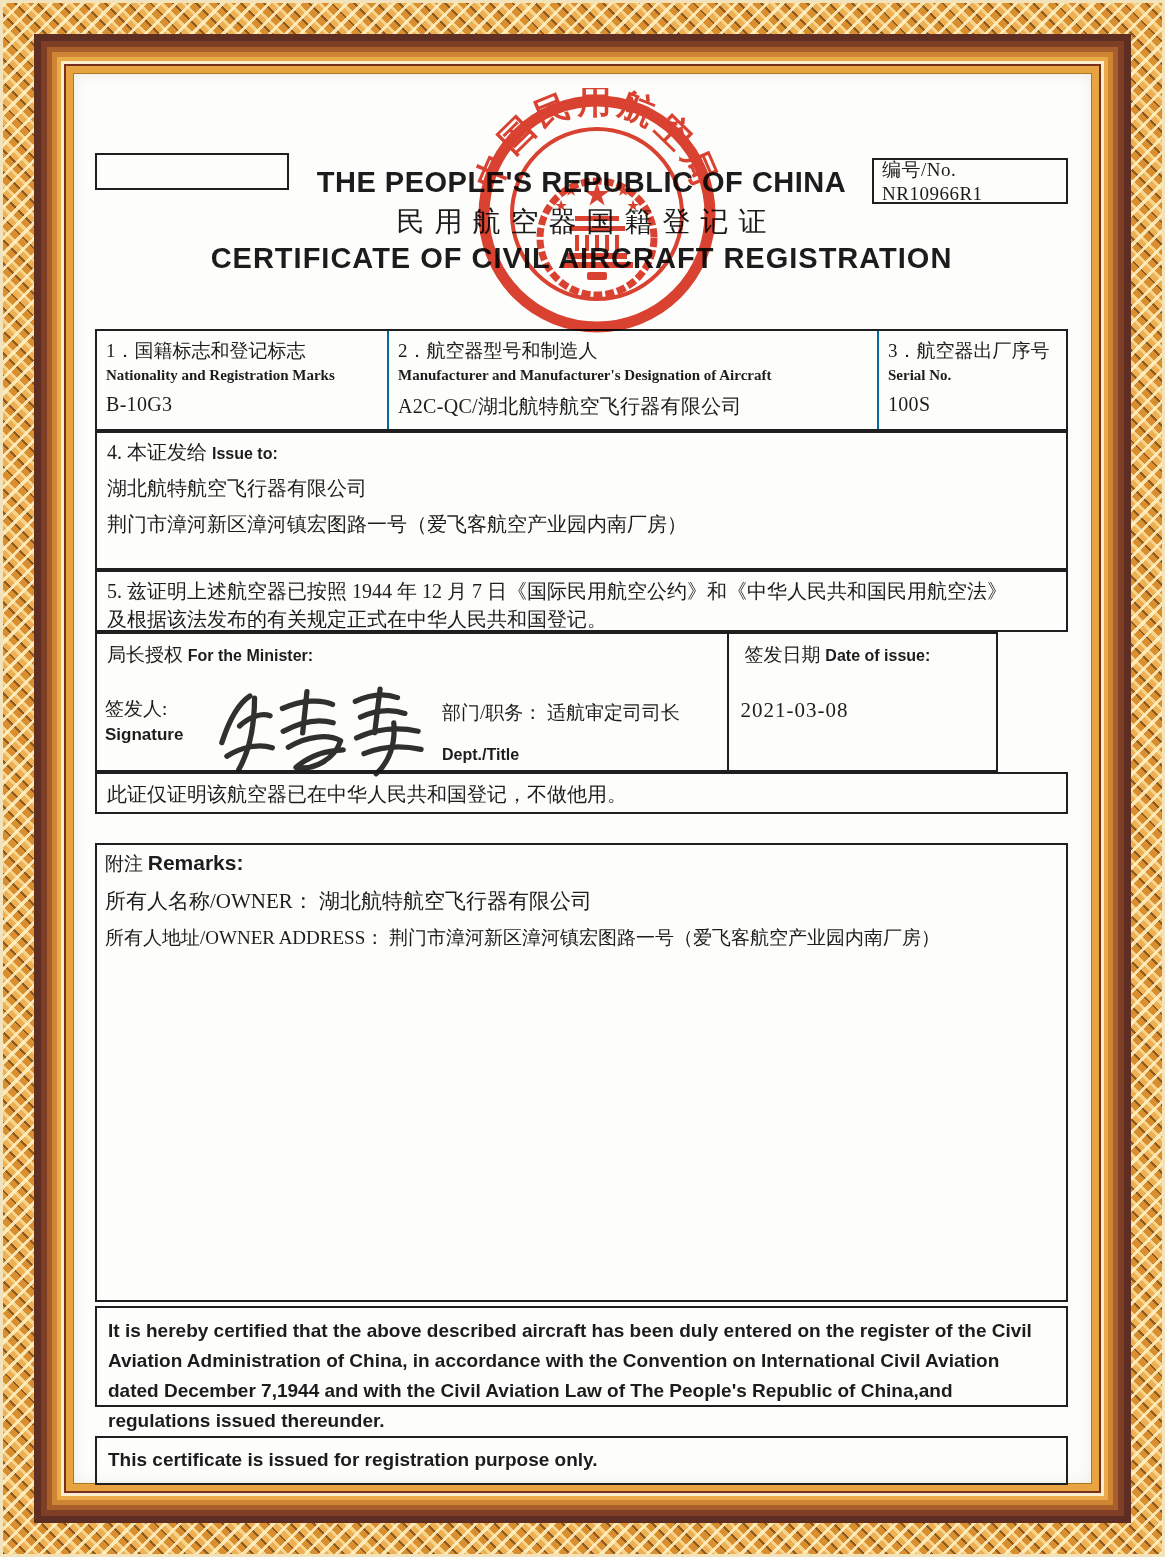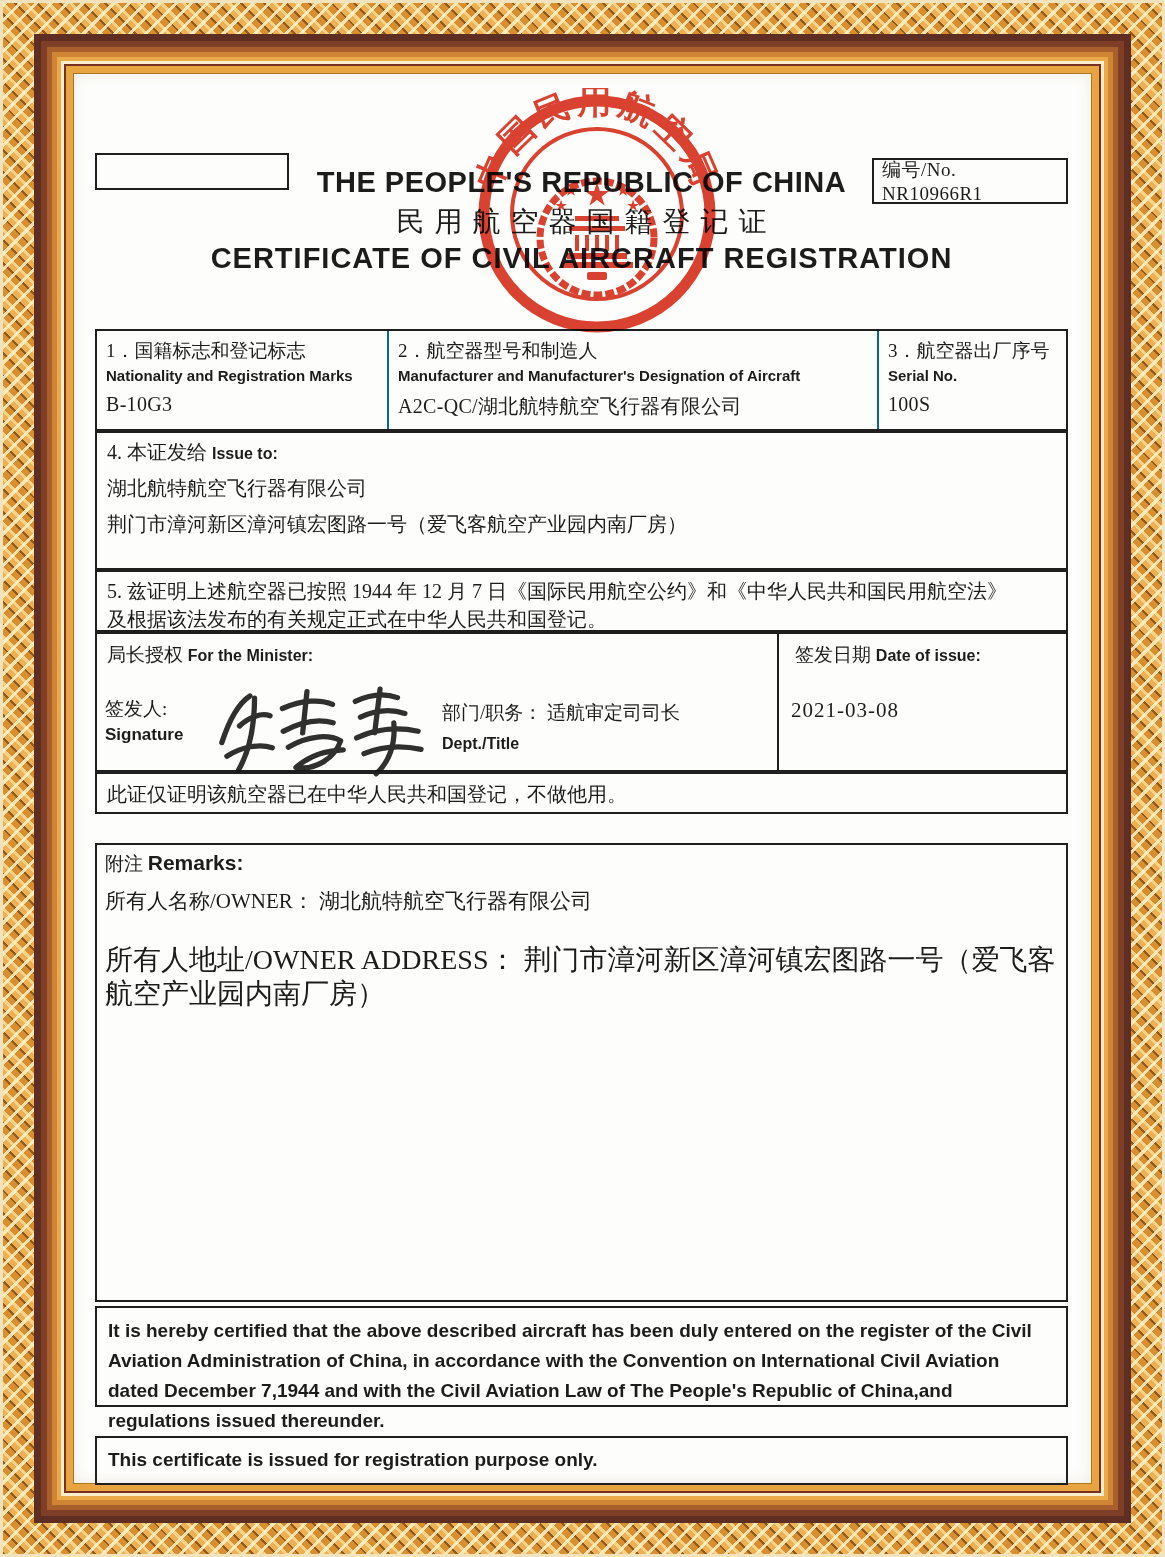--- a/index.html
+++ b/index.html
@@ -38,52 +38,52 @@
   .t-cn2{font-size:28px;letter-spacing:10px;text-indent:10px;margin-top:11px;}
   .t-en2{font-size:29px;margin-top:8px;letter-spacing:1px;}
   
   .row1{left:95px;top:329px;width:973px;height:102px;display:flex;}
   .cell{padding:7px 9px;border-right:2px solid #0369a1;}
   .cell:last-child{border-right:none;}
   .c1{width:292px;}
   .c2{width:490px;}
   .c3{width:187px;}
   .lbl-cn{font-size:19px;}
-  .lbl-en{font-size:15px;margin-top:3px;}
+  .lbl-en{font-size:15px;margin-top:3px;font-family:Liberation Serif, serif;}
   .val{font-size:20px;margin-top:9px;letter-spacing:.3px;}
   
   .box4{left:95px;top:431px;width:973px;height:139px;padding:6px 10px;}
   .issue-line{font-size:20px;}
   .issue-line .sans{font-size:16px;}
   .box4 .l2{margin-top:9px;font-size:20px;}
   .box4 .l3{margin-top:9px;font-size:20px;}
   
   .box5{left:95px;top:570px;width:973px;height:62px;padding:5px 10px;font-size:20px;line-height:28px;}
   
-  .mrow{left:95px;top:632px;width:973px;height:140px;display:flex;}
+  .mrow{left:95px;top:632px;width:903px;height:140px;display:flex;}
   .mleft{width:685px;border-right:2px solid #1f1f1f;position:relative;padding:8px 10px;}
   .mright{width:288px;position:relative;padding:8px 16px;}
   .minister-line{font-size:19px;}
   .minister-line .sans{font-size:16px;}
   .signer{position:absolute;left:8px;top:62px;font-size:19px;line-height:26px;}
   .signer .sans{font-size:17px;}
   .sig-svg{position:absolute;left:110px;top:48px;opacity:.88;}
   .dept{position:absolute;left:345px;top:66px;font-size:19px;}
-  .dept .sans{font-size:16px;margin-top:9px;}
+  .dept .sans{font-size:16px;margin-top:20px;}
   .date-label{font-size:19px;}
   .date-label .sans{font-size:16px;}
   .date-val{position:absolute;left:12px;top:64px;font-size:21px;letter-spacing:1px;}
   
   .note-row{left:95px;top:772px;width:973px;height:42px;padding:7px 10px;font-size:20px;}
   
   .remarks{left:95px;top:843px;width:973px;height:459px;padding:6px 8px;}
   .remarks-label{font-size:19px;}
   .remarks-label .sans{font-size:21px;}
   .remarks .r-owner{margin-top:10px;font-size:21px;}
-  .remarks .r-addr{margin-top:28px;font-size:28px;line-height:34px;width:958px;}
+  .remarks .r-addr{margin-top:6px;font-size:19px;line-height:34px;width:958px;}
   
   .eng-box{left:95px;top:1306px;width:973px;height:101px;padding:8px 11px;font-size:19px;line-height:30px;}
   .purpose-box{left:95px;top:1436px;width:973px;height:49px;padding:11px 11px;font-size:19px;}
   
   .seal{position:absolute;left:471px;top:88px;width:252px;height:252px;z-index:5;
         mix-blend-mode:multiply;opacity:.92;pointer-events:none;}
   .seal text{font-family:"Liberation Serif","DejaVu Serif",serif;font-weight:bold;}
 </style>
 </head>
 <body>

